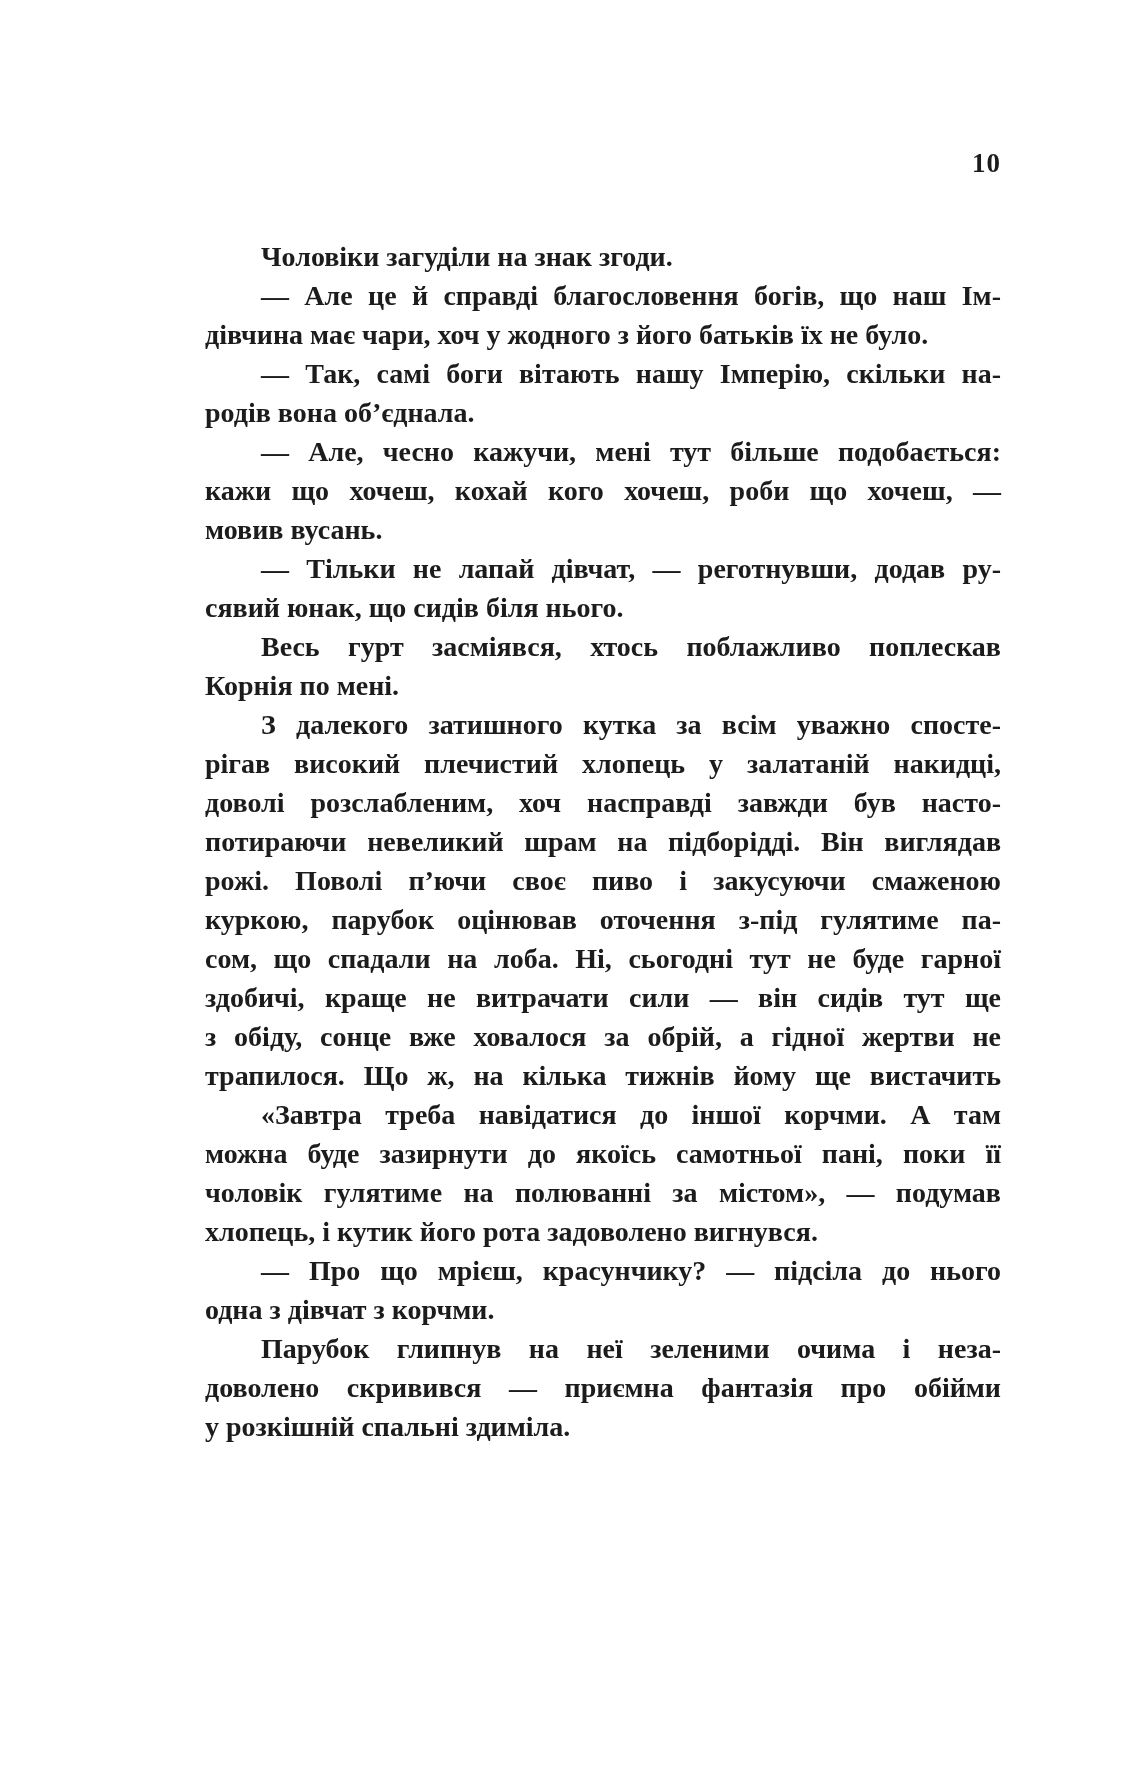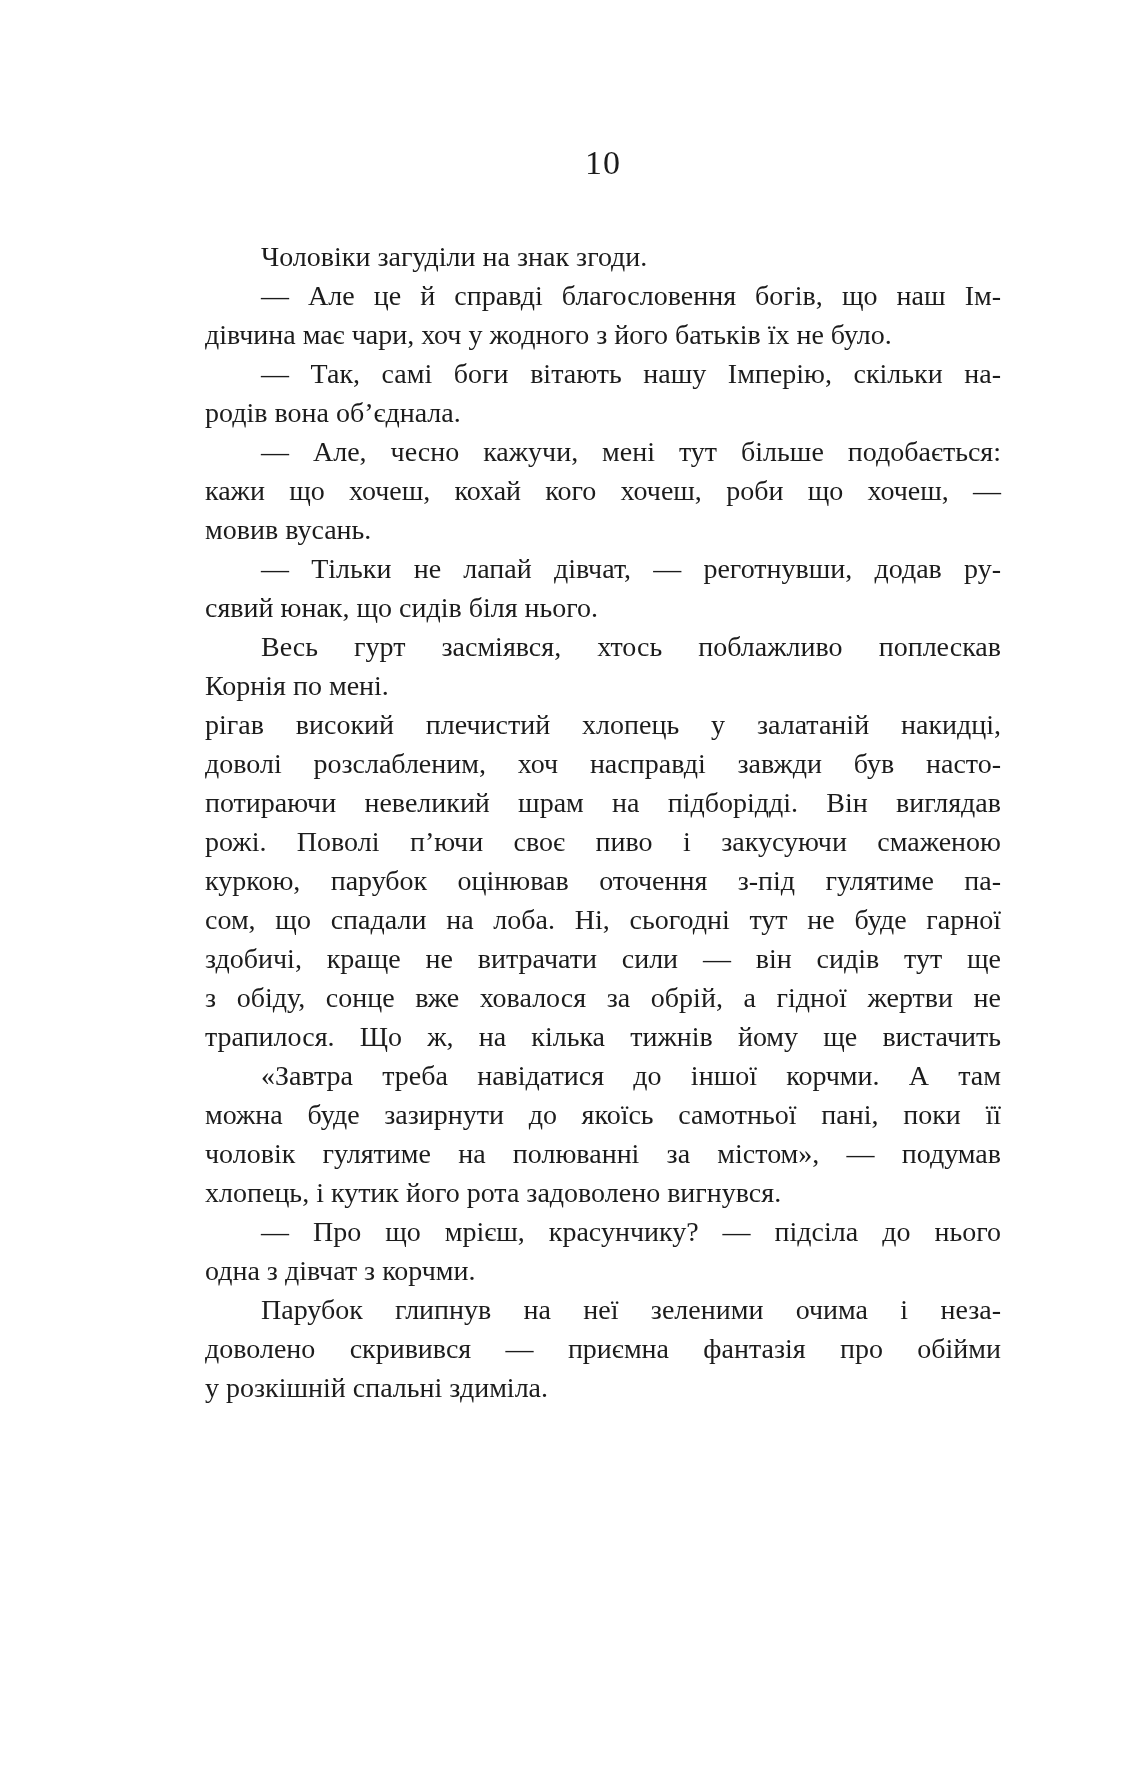--- a/index.html
+++ b/index.html
@@ -13,39 +13,41 @@
     position: relative;
     overflow: hidden;
     font-family: "Liberation Serif", "DejaVu Serif", serif;
     color: #1c1c1c;
   }
   .page-number {
     position: absolute;
     left: 205px;
     top: 148px;
     width: 796px;
-    text-align: center;
-    font-size: 34px;
+    text-align: right;
+    font-size: 27px;
     line-height: 30px;
     letter-spacing: 1px;
+    font-weight: bold;
   }
   .text-block {
     position: absolute;
     left: 205px;
     top: 237px;
     width: 796px;
     font-size: 28px;
     line-height: 39px;
   }
   .paragraph {
     margin: 0;
   }
   .line {
     text-align: justify;
     text-align-last: justify;
+    font-weight: bold;
   }
   .line.para-end {
     text-align-last: auto;
   }
   .line.first {
     text-indent: 56px;
   }
 </style>
 </head>
 <body>
@@ -71,20 +73,21 @@
     </div>
     <div class="paragraph">
       <div class="line first">— Тільки не лапай дівчат, — реготнувши, додав ру-</div>
       <div class="line para-end">сявий юнак, що сидів біля нього.</div>
     </div>
     <div class="paragraph">
       <div class="line first">Весь гурт засміявся, хтось поблажливо поплескав</div>
       <div class="line para-end">Корнія по мені.</div>
     </div>
     <div class="paragraph">
+      <div class="line first">З далекого затишного кутка за всім уважно спосте-</div>
       <div class="line">рігав високий плечистий хлопець у залатаній накидці,</div>
       <div class="line">доволі розслабленим, хоч насправді завжди був насто-</div>
       <div class="line">потираючи невеликий шрам на підборідді. Він виглядав</div>
       <div class="line">рожі. Поволі п’ючи своє пиво і закусуючи смаженою</div>
       <div class="line">куркою, парубок оцінював оточення з-під гулятиме па-</div>
       <div class="line">сом, що спадали на лоба. Ні, сьогодні тут не буде гарної</div>
       <div class="line">здобичі, краще не витрачати сили — він сидів тут ще</div>
       <div class="line">з обіду, сонце вже ховалося за обрій, а гідної жертви не</div>
       <div class="line">трапилося. Що ж, на кілька тижнів йому ще вистачить</div>
     </div>

